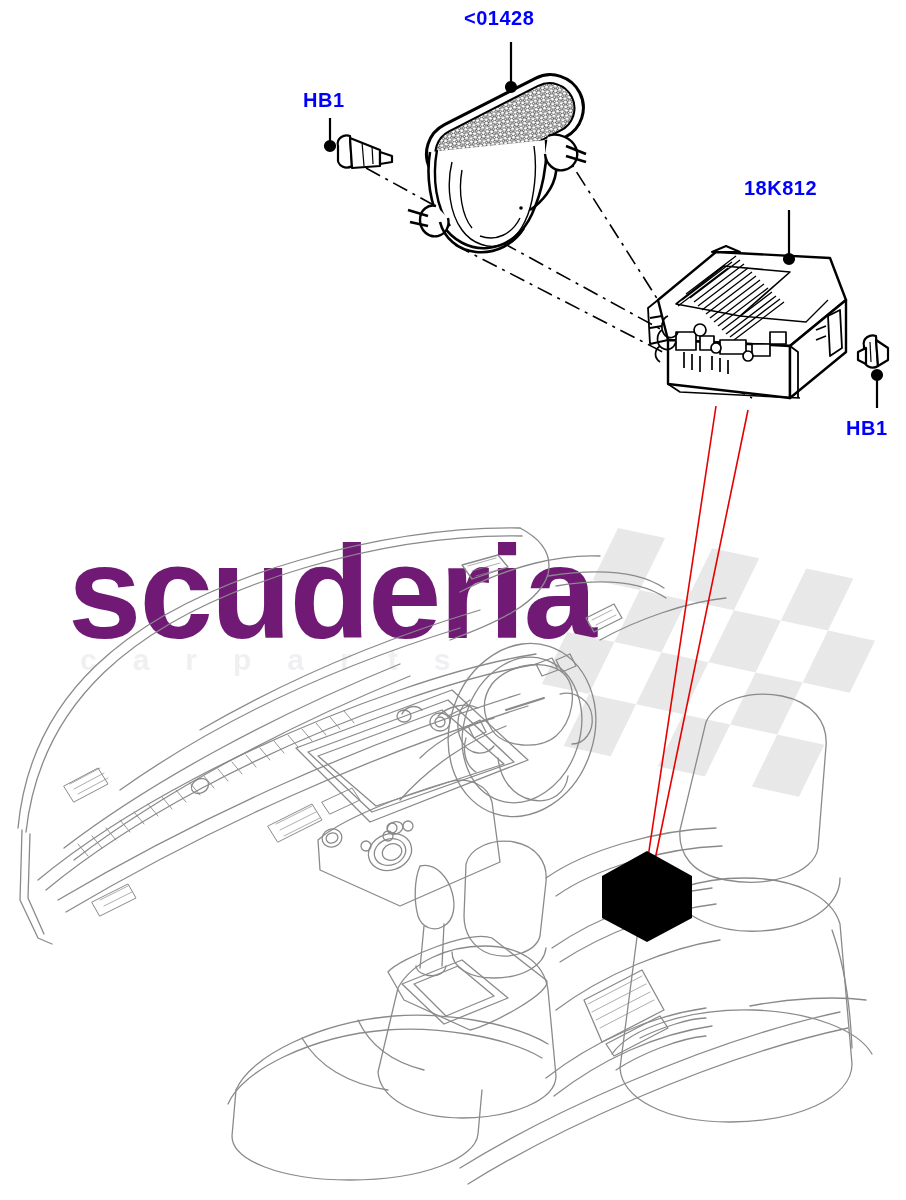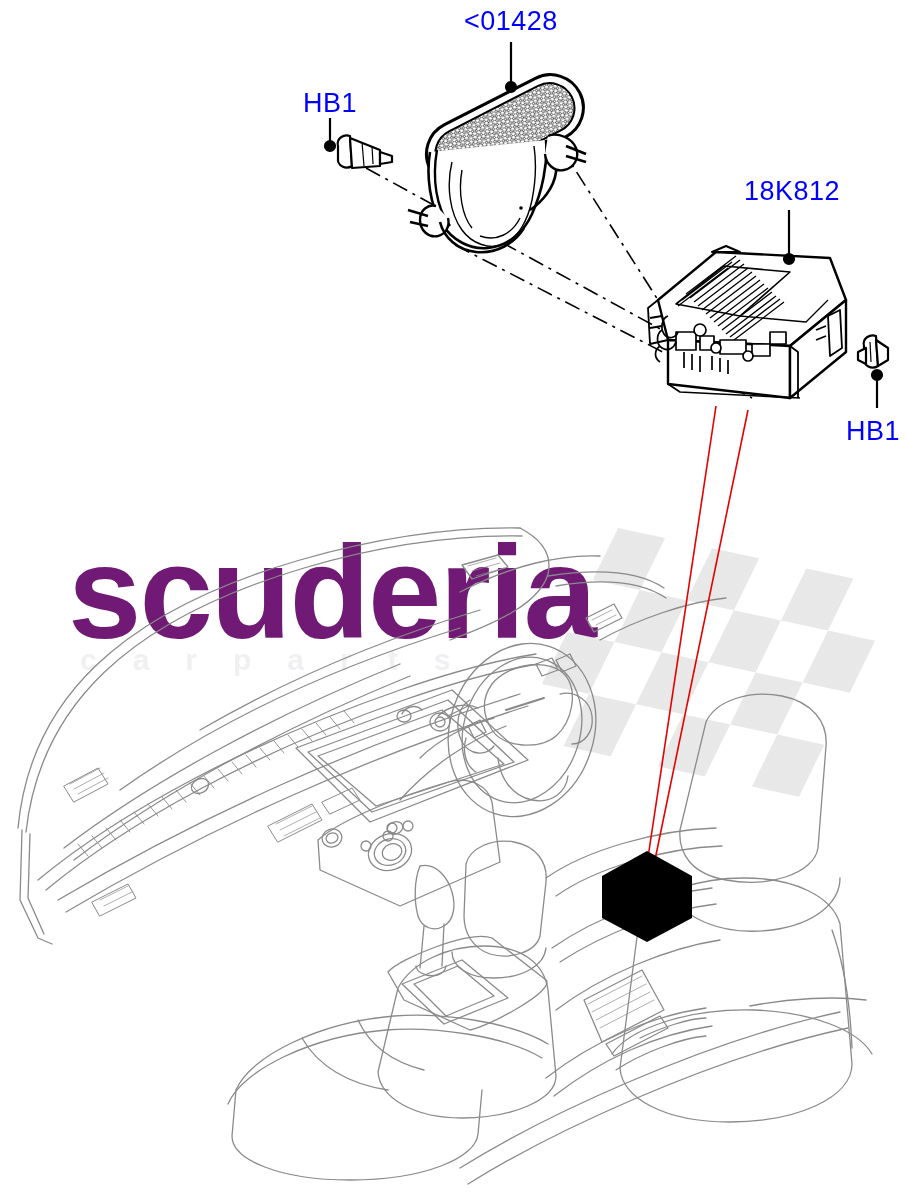--- a/index.html
+++ b/index.html
@@ -22,22 +22,22 @@
     position: absolute;
     left: 0;
     top: 0;
     width: 906px;
     height: 1200px;
   }
   .lbl {
     position: absolute;
     color: #0000ff;
     font-family: "Liberation Sans", sans-serif;
-    font-size: 27px;
-    font-weight: normal;
+    font-size: 20px;
+    font-weight: bold;
     letter-spacing: 0.5px;
     white-space: nowrap;
     line-height: 1;
   }
   .wm-main {
     position: absolute;
     font-family: "Liberation Sans", sans-serif;
     font-size: 132px;
     font-weight: bold;
     color: #701a75;

